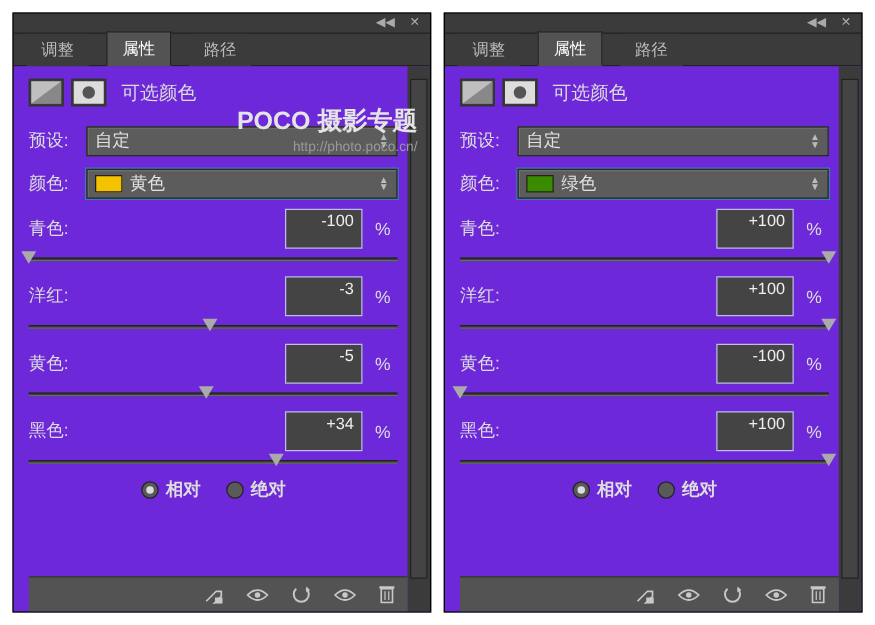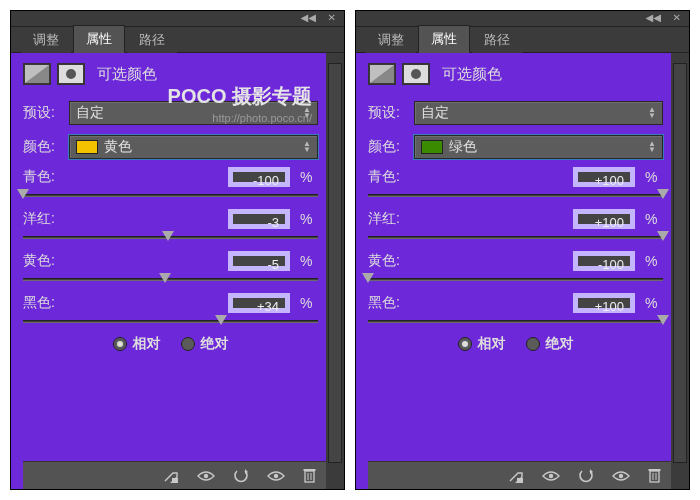--- a/index.html
+++ b/index.html
@@ -4,52 +4,52 @@
 <style>
   * { box-sizing: border-box; margin: 0; padding: 0; font-family: "Microsoft YaHei", Arial, sans-serif; }
   body { background: #fff; width: 700px; height: 500px; position: relative; }
   .panel-wrap { position: absolute; width: 335px; height: 480px; background: #3b3b3b; border: 1px solid #000; }
   .panel-wrap.left { left: 10px; top: 10px; }
   .panel-wrap.right { left: 355px; top: 10px; }
   .titlebar { height: 16px; background: #3b3b3b; border-bottom: 1px solid #222; position: relative; }
   .titlebar .menu-icon, .titlebar .close-icon { position: absolute; top: 1px; color: #aaa; font-size: 10px; cursor: pointer; }
   .titlebar .menu-icon { right: 28px; }
   .titlebar .close-icon { right: 8px; }
-  .tabs { height: 26px; display: flex; align-items: flex-end; background: #3b3b3b; border-bottom: 1px solid #222; padding-left: 10px; gap: 2px; }
+  .tabs { height: 26px; display: flex; align-items: flex-end; background: #3b3b3b; border-bottom: 1px solid #222; padding-left: 10px; gap: 14px; }
   .tab { padding: 4px 12px; font-size: 13px; color: #bbb; background: #3b3b3b; cursor: pointer; position: relative; top: 1px; }
   .tab.active { background: #535353; color: #ffffff; border: 1px solid #222; border-bottom: 1px solid #535353; }
   .content { background: #6d28d9; padding: 10px 8px 0 12px; height: calc(100% - 42px); position: relative; border-right: 18px solid #3b3b3b; }
   .scrollbar-stub { position: absolute; right: -16px; top: 10px; width: 14px; height: 400px; background: #444; border: 1px solid #222; border-radius: 0; }
   .head-row { display: flex; align-items: center; gap: 6px; margin-bottom: 14px; }
   .icon-box { width: 28px; height: 22px; border: 1px solid #333; background: #3a3a3a; display: inline-flex; align-items: center; justify-content: center; }
   .icon-square { width: 24px; height: 18px; background: #888; position: relative; }
   .mask-icon { width: 24px; height: 18px; background: #ddd; display: flex; align-items: center; justify-content: center; }
   .mask-icon .circle { width: 10px; height: 10px; background: #555; border-radius: 50%; }
   .panel-title { font-size: 15px; color: #ddd; margin-left: 6px; }
   .row { display: flex; align-items: center; min-height: 28px; margin-bottom: 6px; }
   .row .label { width: 46px; font-size: 14px; color: #ddd; }
   .dropdown { flex: 1; height: 24px; background: #5c5c5c; border: 1px solid #272727; box-shadow: inset 1px 1px 0 #6f6f6f; display: flex; align-items: center; padding: 0 6px; font-size: 14px; color: #e2e2e2; position: relative; cursor: pointer; }
   .dropdown.highlight { box-shadow: 0 0 0 1px #3a7abf, inset 1px 1px 0 #6f6f6f; }
   .dropdown .arrows { margin-left: auto; color: #bbb; font-size: 8px; line-height: 6px; display: flex; flex-direction: column; }
   .swatch { width: 22px; height: 14px; margin-right: 6px; border: 1px solid #222; }
   .slider-block { margin: 2px 0 10px 0; }
   .slider-head { display: flex; align-items: center; margin-bottom: 4px; }
   .slider-head .slabel { font-size: 14px; color: #ddd; flex: 1; }
-  .valbox { width: 62px; height: 20px; background: #444; border: 5px solid #c4b5fd; color: #eee; font-size: 13px; text-align: right; padding-right: 6px; line-height: 18px; }
+  .valbox { width: 62px; height: 32px; background: #444; border: 1px solid #c4b5fd; color: #eee; font-size: 13px; text-align: right; padding-right: 6px; line-height: 18px; }
   .pct { font-size: 14px; color: #ddd; margin-left: 10px; width: 18px; }
   .track { position: relative; height: 8px; margin-top: 2px; }
   .track-line { position: absolute; left: 0; right: 0; top: 3px; height: 3px; background: #3e3e3e; border-top: 1px solid #222; border-bottom: 1px solid #6a6a6a; }
   .thumb { position: absolute; top: -2px; width: 0; height: 0; border-left: 6px solid transparent; border-right: 6px solid transparent; border-top: 10px solid #aaa; transform: translateX(-6px); cursor: pointer; }
   .radio-row { display: flex; justify-content: center; gap: 20px; margin-top: 8px; font-weight: bold; }
   .radio-item { display: flex; align-items: center; gap: 6px; font-size: 14px; color: #ddd; cursor: pointer; }
   .radio-outer { width: 14px; height: 14px; border-radius: 50%; border: 1px solid #222; background: #5a5a5a; display: flex; align-items: center; justify-content: center; }
   .radio-dot { width: 6px; height: 6px; border-radius: 50%; background: #ddd; }
   .footer { position: absolute; left: 12px; right: 0; bottom: 0; height: 28px; border-top: 1px solid #333; background: #535353; display: flex; align-items: center; justify-content: flex-end; padding: 0 10px; gap: 18px; }
   .footer .ficon { color: #c8c8c8; font-size: 14px; cursor: pointer; display: inline-flex; }
-  .watermark { position: absolute; right: 32px; top: 72px; text-align: right; pointer-events: none; }
+  .watermark { position: absolute; right: 10px; top: 72px; text-align: right; pointer-events: none; }
   .watermark .l1 { color: #e4e4e4; font-size: 20px; font-weight: 700; }
   .watermark .l2 { color: #9a9a9a; font-size: 11px; margin-top: 2px; }
 </style>
 </head>
 <body>
 
 <div class="panel-wrap left">
   <div class="titlebar">
     <span class="menu-icon">◀◀</span>
     <span class="close-icon">✕</span>

